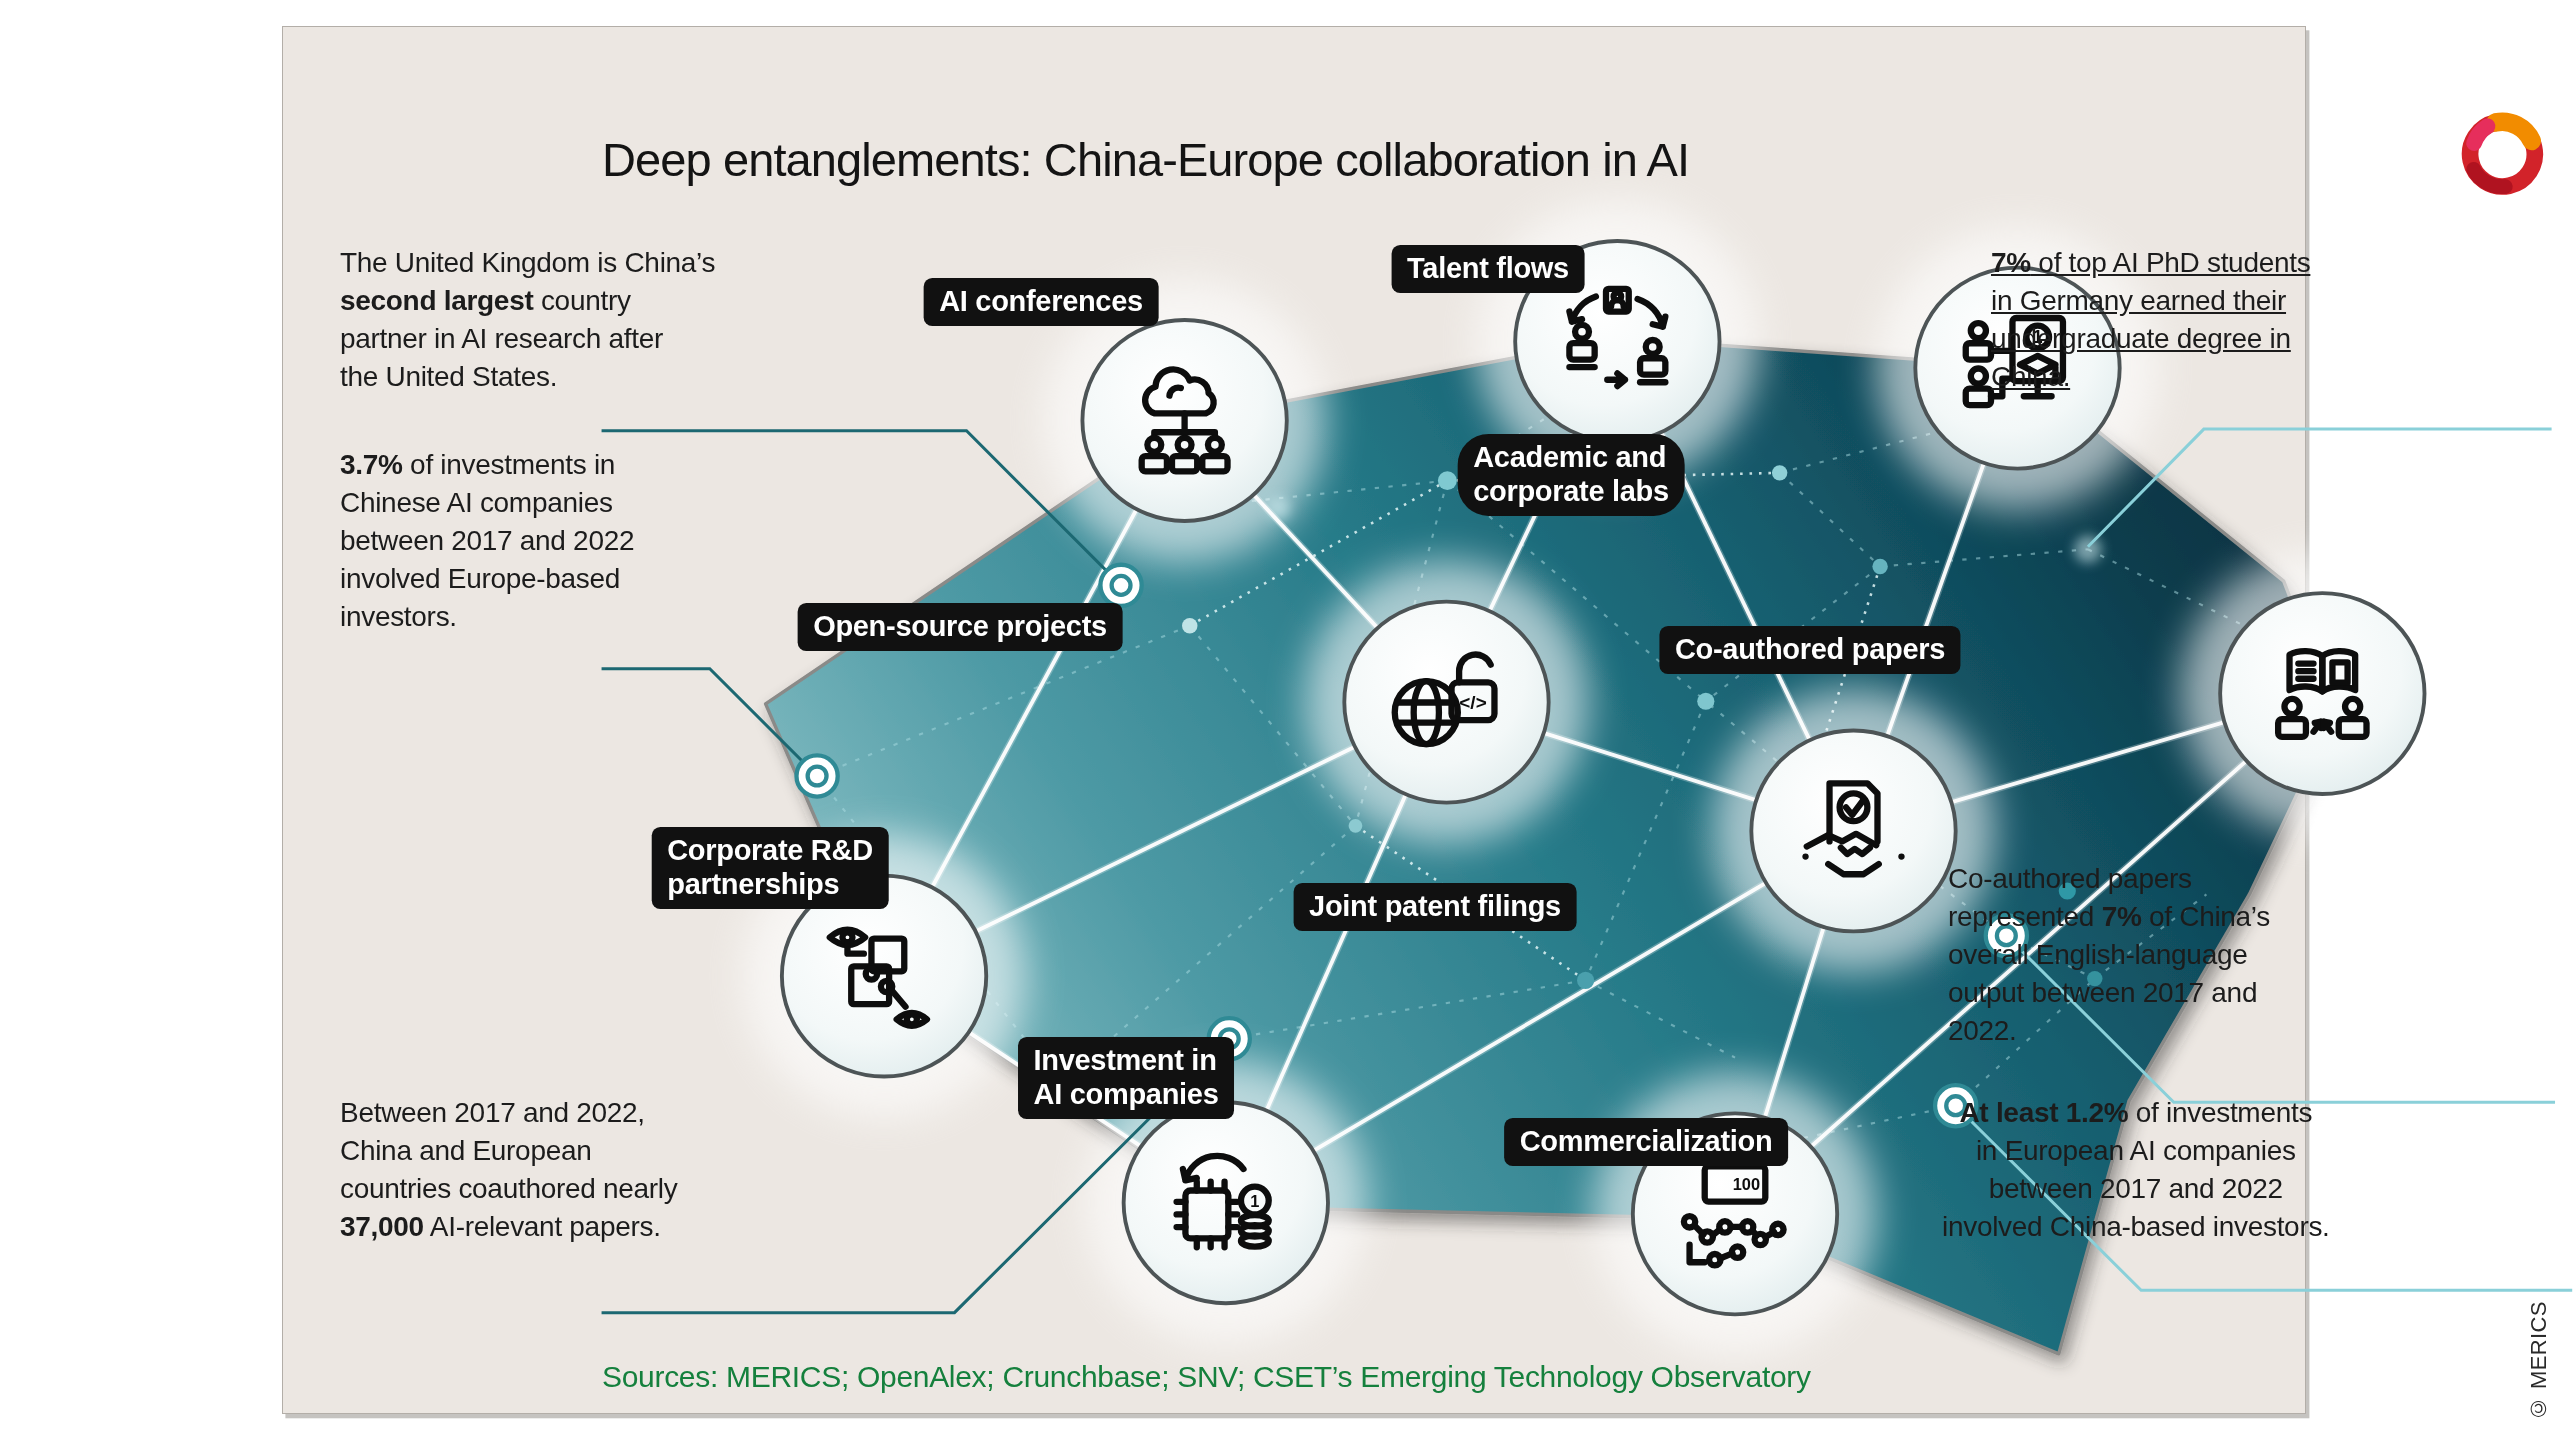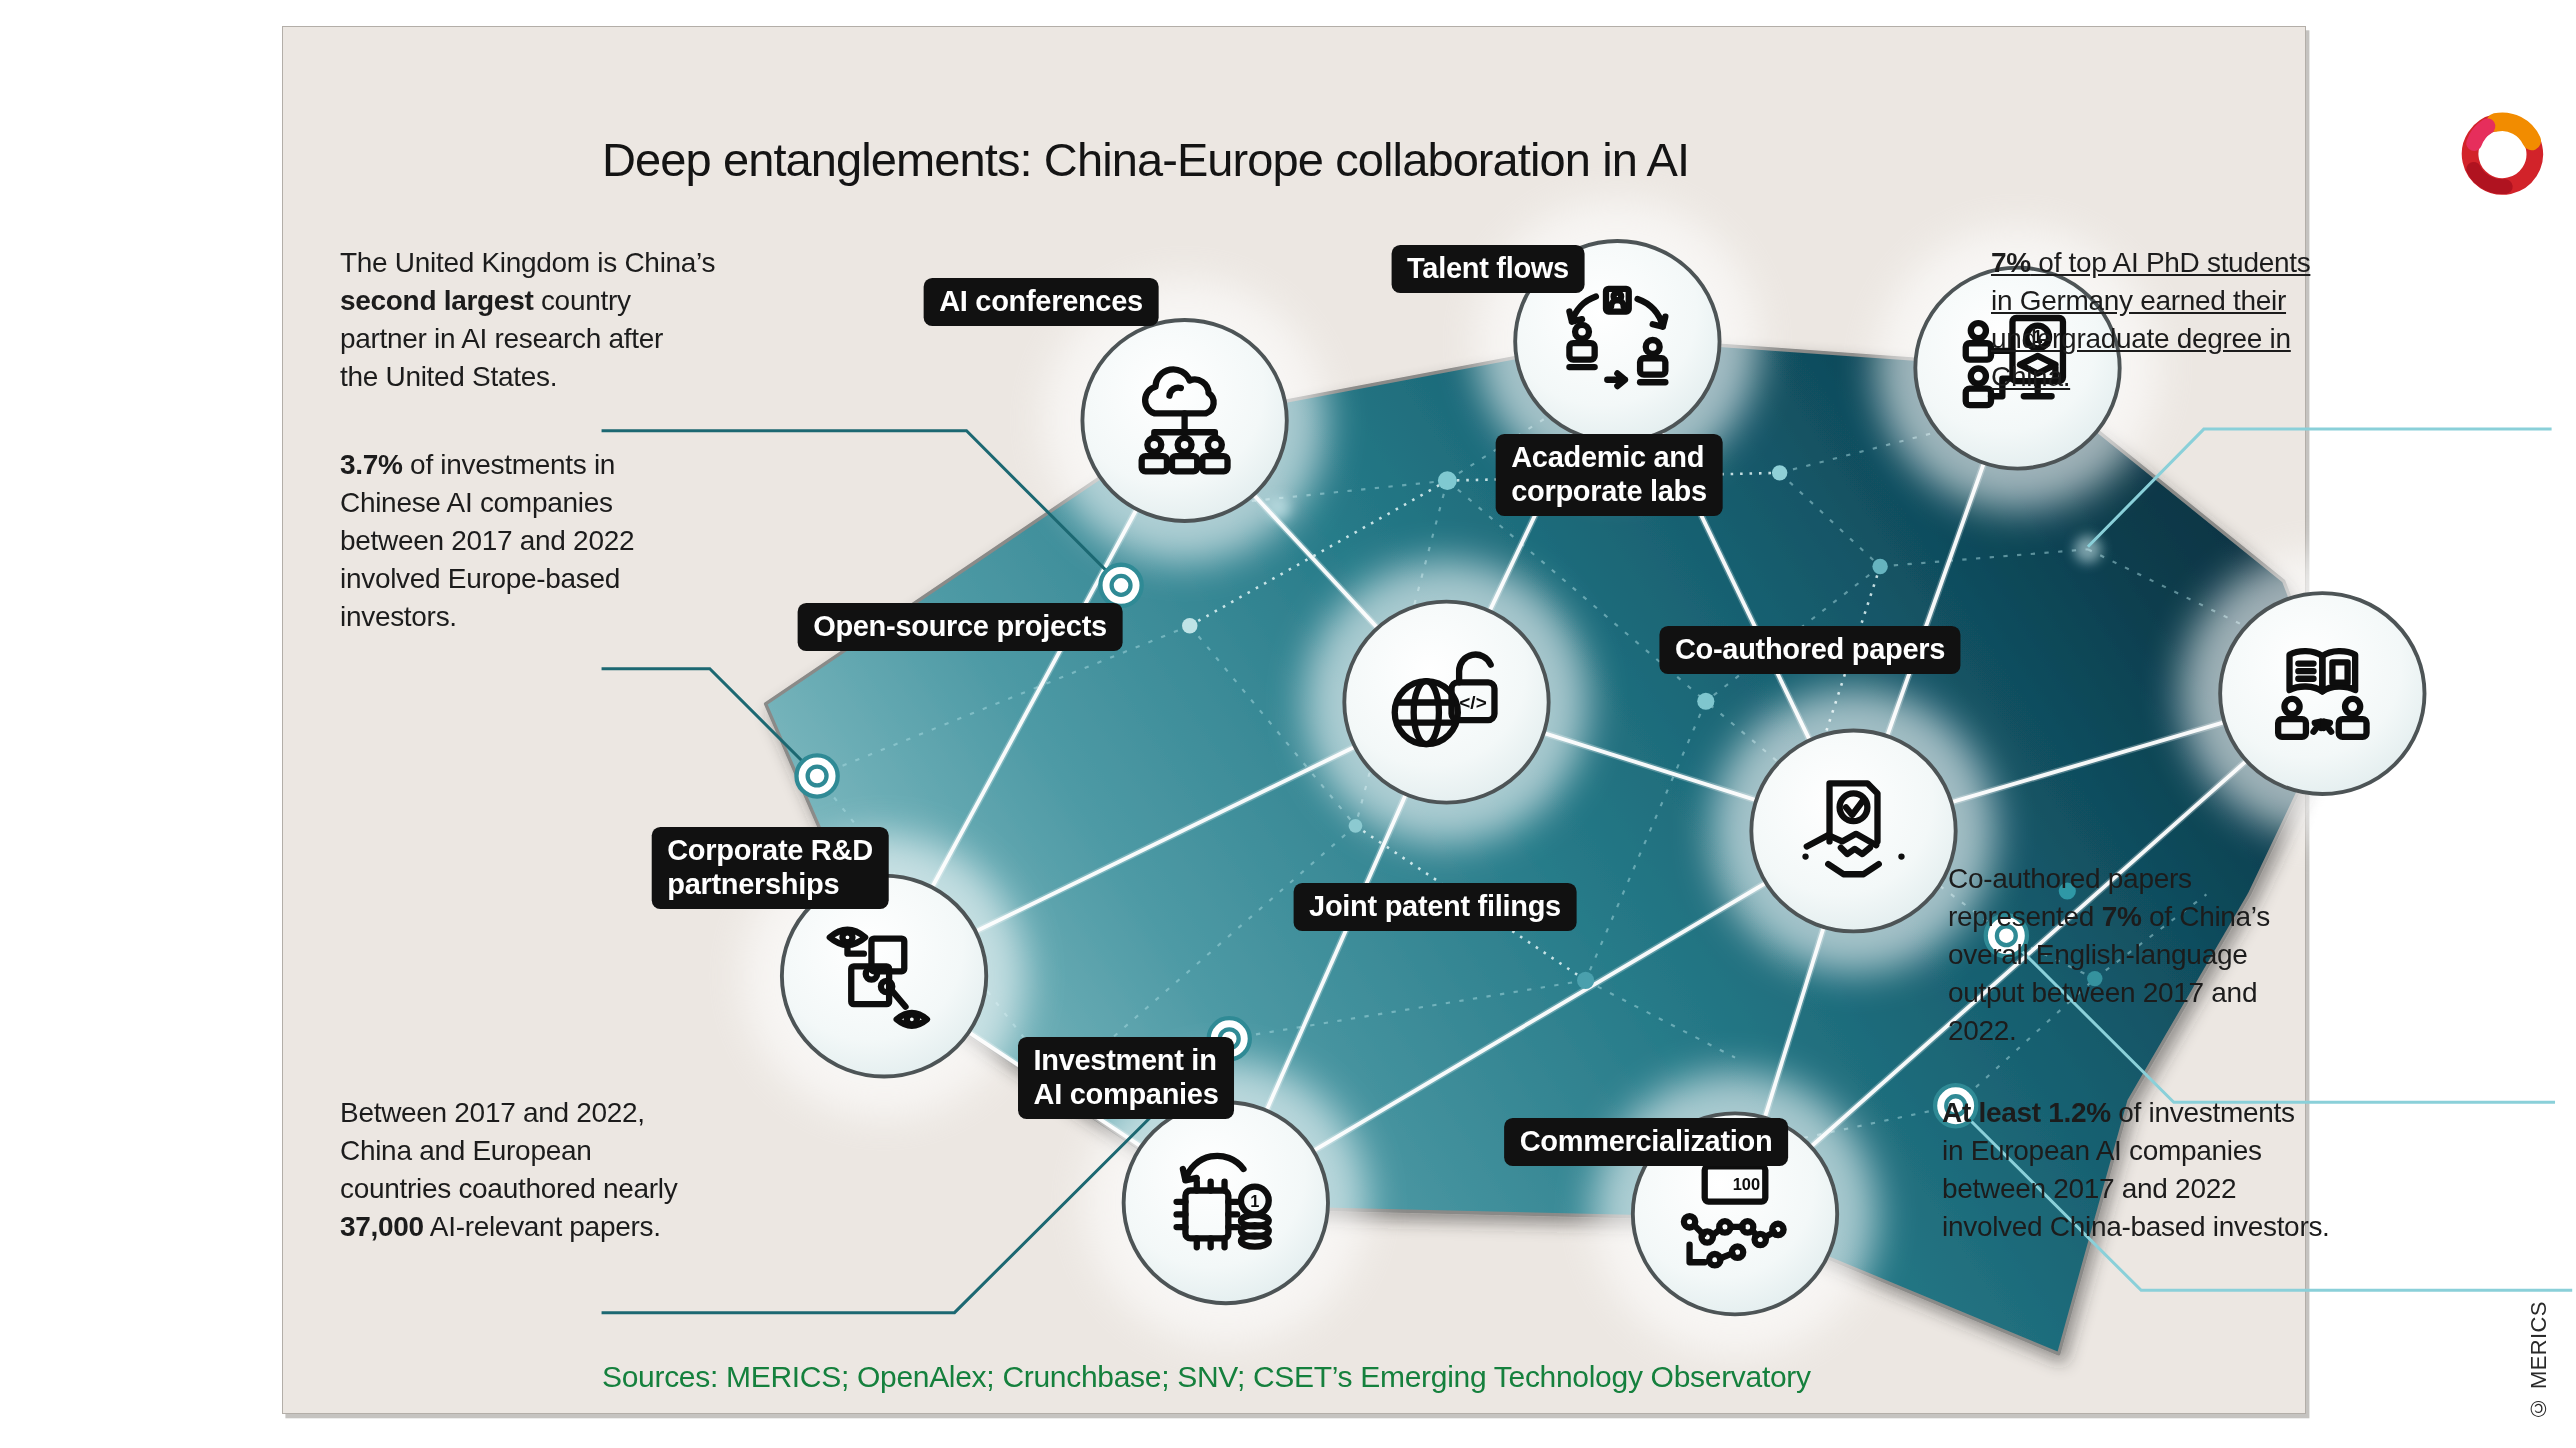--- a/index.html
+++ b/index.html
@@ -304,21 +304,21 @@
         <path d="M49 19a33 33 0 0 1 32 26" fill="none" stroke="#f28c00" stroke-width="19" stroke-linecap="round"></path>
         <path d="M23 35a33 33 0 0 1 17-14" fill="none" stroke="#e62e5c" stroke-width="16" stroke-linecap="round"></path>
         <path d="M17 61a33 33 0 0 0 28 24" fill="none" stroke="#b01320" stroke-width="15" stroke-linecap="round"></path>
       </g>
     </svg>
   </div>
 
   <div id="labels">
       <div class="pill" style="left: 758px; top: 275px;">AI conferences</div>
       <div class="pill" style="left: 1205px; top: 242px;">Talent flows</div>
-      <div class="pill" style="left: 1326px; top: 448px;">Academic and
+      <div class="pill" style="left: 1288px; top: 448px; border-radius: 31px;">Academic and
 corporate labs</div>
       <div class="pill" style="left: 677px; top: 600px;">Open-source projects</div>
       <div class="pill" style="left: 1527px; top: 623px;">Co-authored papers</div>
       <div class="pill" style="left: 1152px; top: 880px;">Joint patent filings</div>
       <div class="pill" style="left: 487px; top: 841px;">Corporate R&amp;D
 partnerships</div>
       <div class="pill" style="left: 843px; top: 1051px;">Investment in
 AI companies</div>
       <div class="pill" style="left: 1363px; top: 1115px;">Commercialization</div>
     </div>
@@ -342,21 +342,21 @@
         <div><span>undergraduate degree in</span></div>
         <div><span>China.</span></div>
       </div>
       <div class="annotation" style="left: 1645px; top: 833px;">
         <div><span>Co-authored papers</span></div>
         <div><span>represented </span><b>7%</b><span> of China’s</span></div>
         <div><span>overall English-language</span></div>
         <div><span>output between 2017 and</span></div>
         <div><span>2022.</span></div>
       </div>
-      <div class="annotation" style="left: 1639px; top: 1067px;">
+      <div class="annotation" style="left: 1639px; top: 1067px; text-align: center;">
         <div><b>At least 1.2%</b><span> of investments</span></div>
         <div><span>in European AI companies</span></div>
         <div><span>between 2017 and 2022</span></div>
         <div><span>involved China-based investors.</span></div>
       </div>
       <div class="annotation" style="left: 37px; top: 1067px;">
         <div><span>Between 2017 and 2022,</span></div>
         <div><span>China and European</span></div>
         <div><span>countries coauthored nearly</span></div>
         <div><b>37,000</b><span> AI-relevant papers.</span></div>

